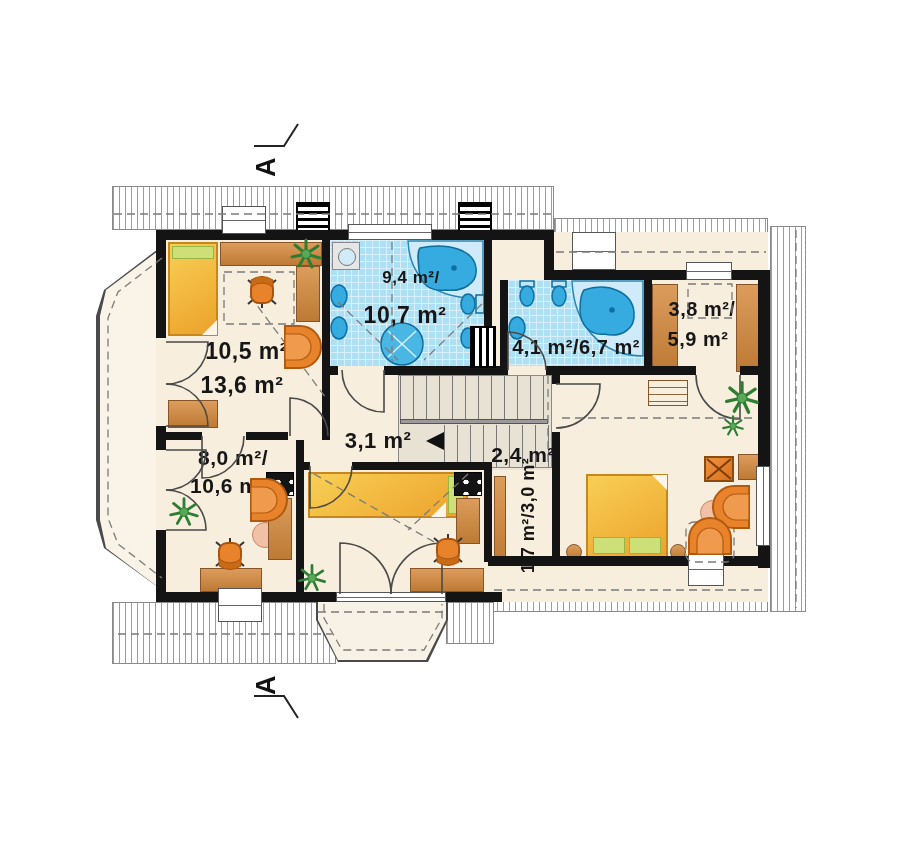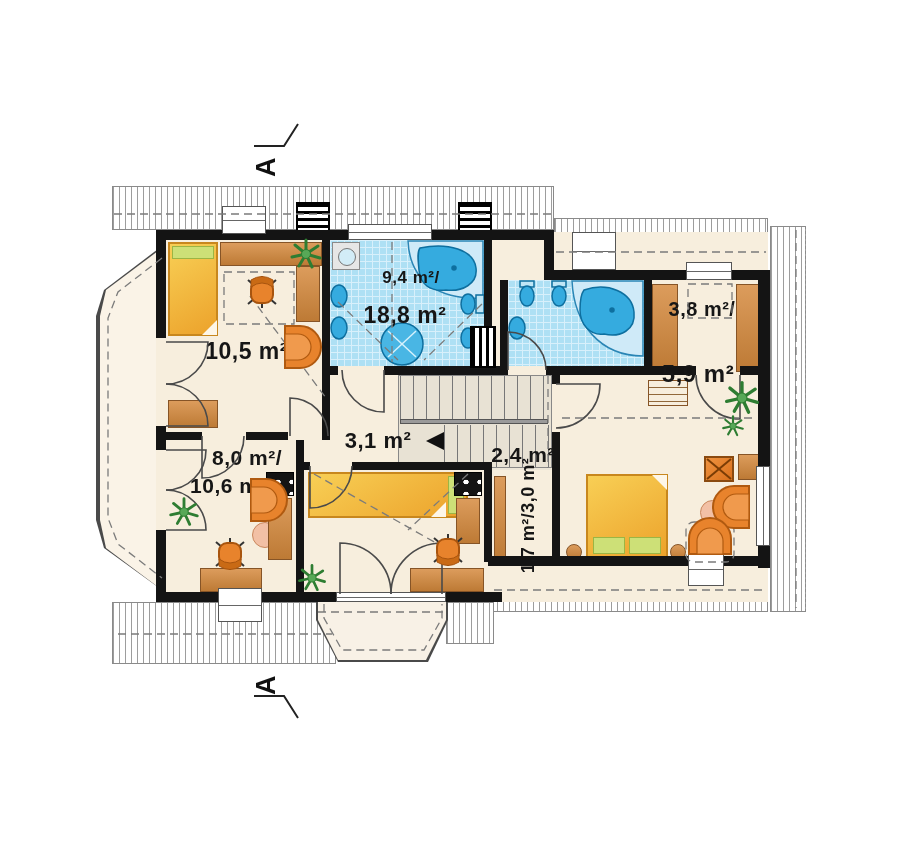--- a/index.html
+++ b/index.html
@@ -181,28 +181,30 @@
   <div class="win win-h" style="left:222px;top:206px;width:44px;height:28px;"></div>
   <div class="win win-h" style="left:348px;top:224px;width:84px;height:16px;"></div>
   <div class="win win-h" style="left:572px;top:232px;width:44px;height:38px;"></div>
   <div class="win win-h" style="left:686px;top:262px;width:46px;height:18px;"></div>
   <div class="win win-v" style="left:756px;top:466px;width:14px;height:80px;"></div>
   <div class="win win-h" style="left:218px;top:588px;width:44px;height:34px;"></div>
   <div class="win win-h" style="left:688px;top:552px;width:36px;height:34px;"></div>
   <div class="win win-h" style="left:336px;top:592px;width:110px;height:10px;"></div>
 
   <div class="lbl" style="left:180px;top:338px;width:140px;font-size:23px;">10,5 m²/</div>
+  <div class="lbl" style="left:172px;top:372px;width:140px;font-size:23px;">13,6 m²</div>
   <div class="lbl" style="left:352px;top:268px;width:118px;font-size:17px;">9,4 m²/</div>
-  <div class="lbl" style="left:346px;top:302px;width:118px;font-size:23px;">18,8 m²</div>
+  <div class="lbl" style="left:346px;top:302px;width:118px;font-size:23px;">10,7 m²</div>
+  <div class="lbl" style="left:502px;top:336px;width:148px;font-size:20px;">4,1 m²/6,7 m²</div>
   <div class="lbl" style="left:660px;top:298px;width:84px;font-size:20px;">3,8 m²/</div>
-  <div class="lbl" style="left:656px;top:328px;width:84px;font-size:24px;margin-top:32px;">5,9 m²</div>
+  <div class="lbl" style="left:656px;top:328px;width:84px;font-size:20px;">5,9 m²</div>
   <div class="lbl" style="left:336px;top:428px;width:84px;font-size:22px;">3,1 m²</div>
   <div class="lbl" style="left:486px;top:443px;width:74px;font-size:21px;">2,4 m²</div>
   <div class="lbl" style="left:454px;top:505px;width:148px;font-size:18px;transform:rotate(-90deg);">1,7 m²/3,0 m²</div>
-  <div class="lbl" style="left:192px;top:446px;width:110px;font-size:21px;">8,0 m²/</div>
+  <div class="lbl" style="left:178px;top:446px;width:110px;font-size:21px;">8,0 m²/</div>
   <div class="lbl" style="left:172px;top:474px;width:112px;font-size:21px;">10,6 m²</div>
 
   <svg class="overlay" width="900" height="844" viewBox="0 0 900 844">
     <defs>
       <g id="plant">
         <g stroke="#2e7d32" stroke-width="3" stroke-linecap="round">
           <line x1="0" y1="0" x2="0" y2="-14"></line>
             <line x1="0" y1="0" x2="12" y2="-8"></line>
           <line x1="0" y1="0" x2="14" y2="4"></line>
             <line x1="0" y1="0" x2="6" y2="13"></line>

